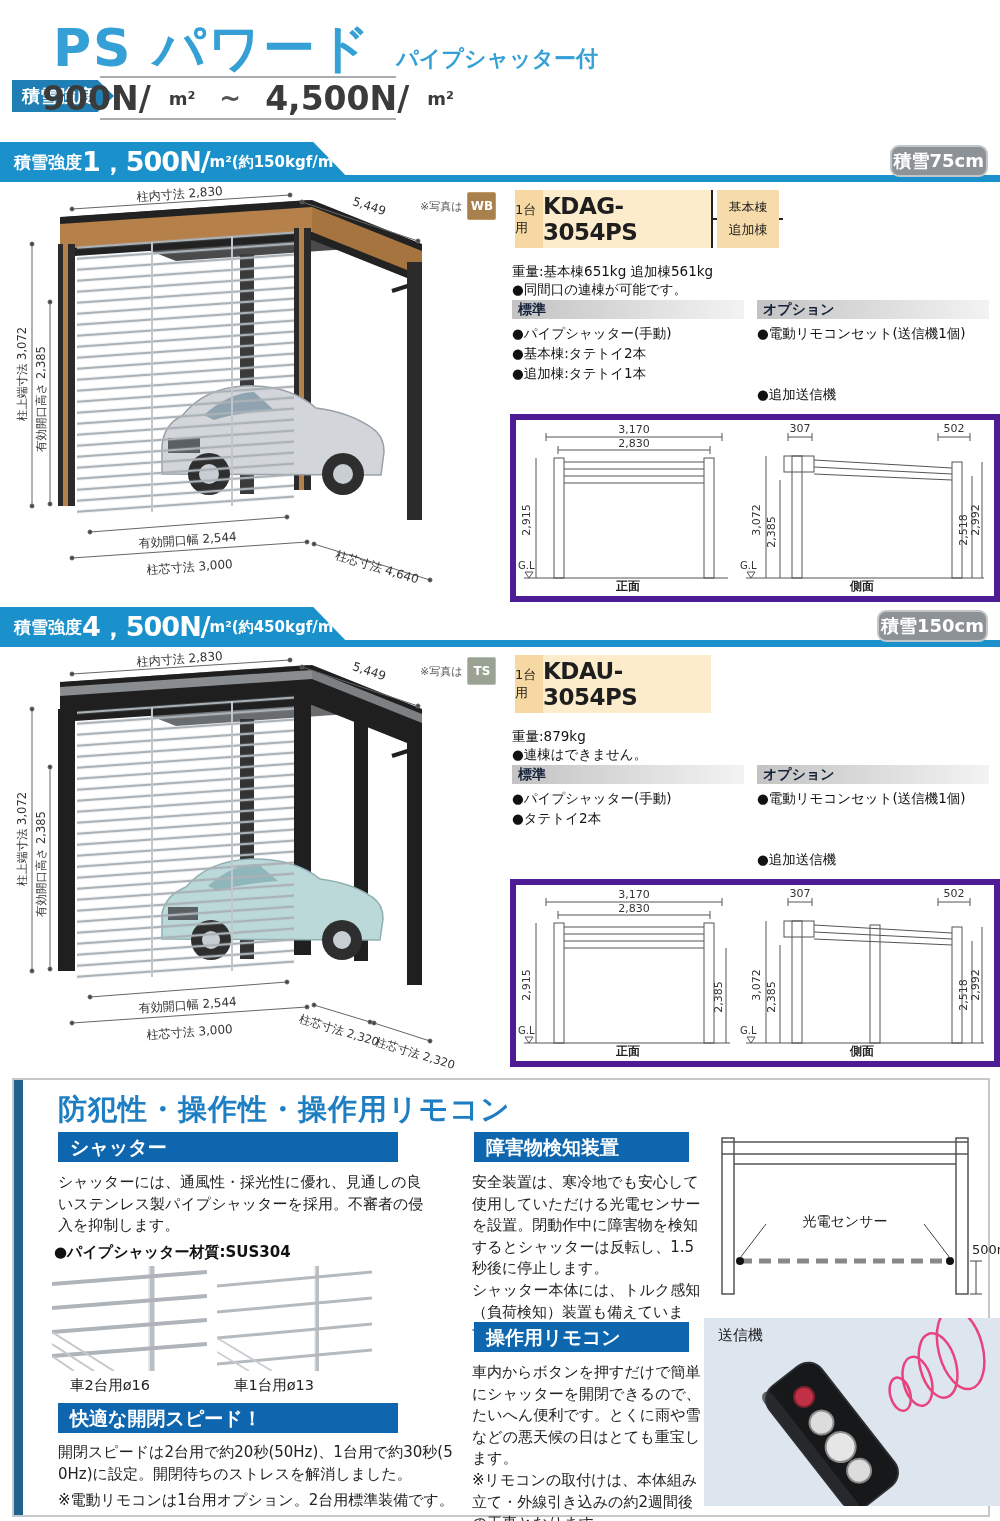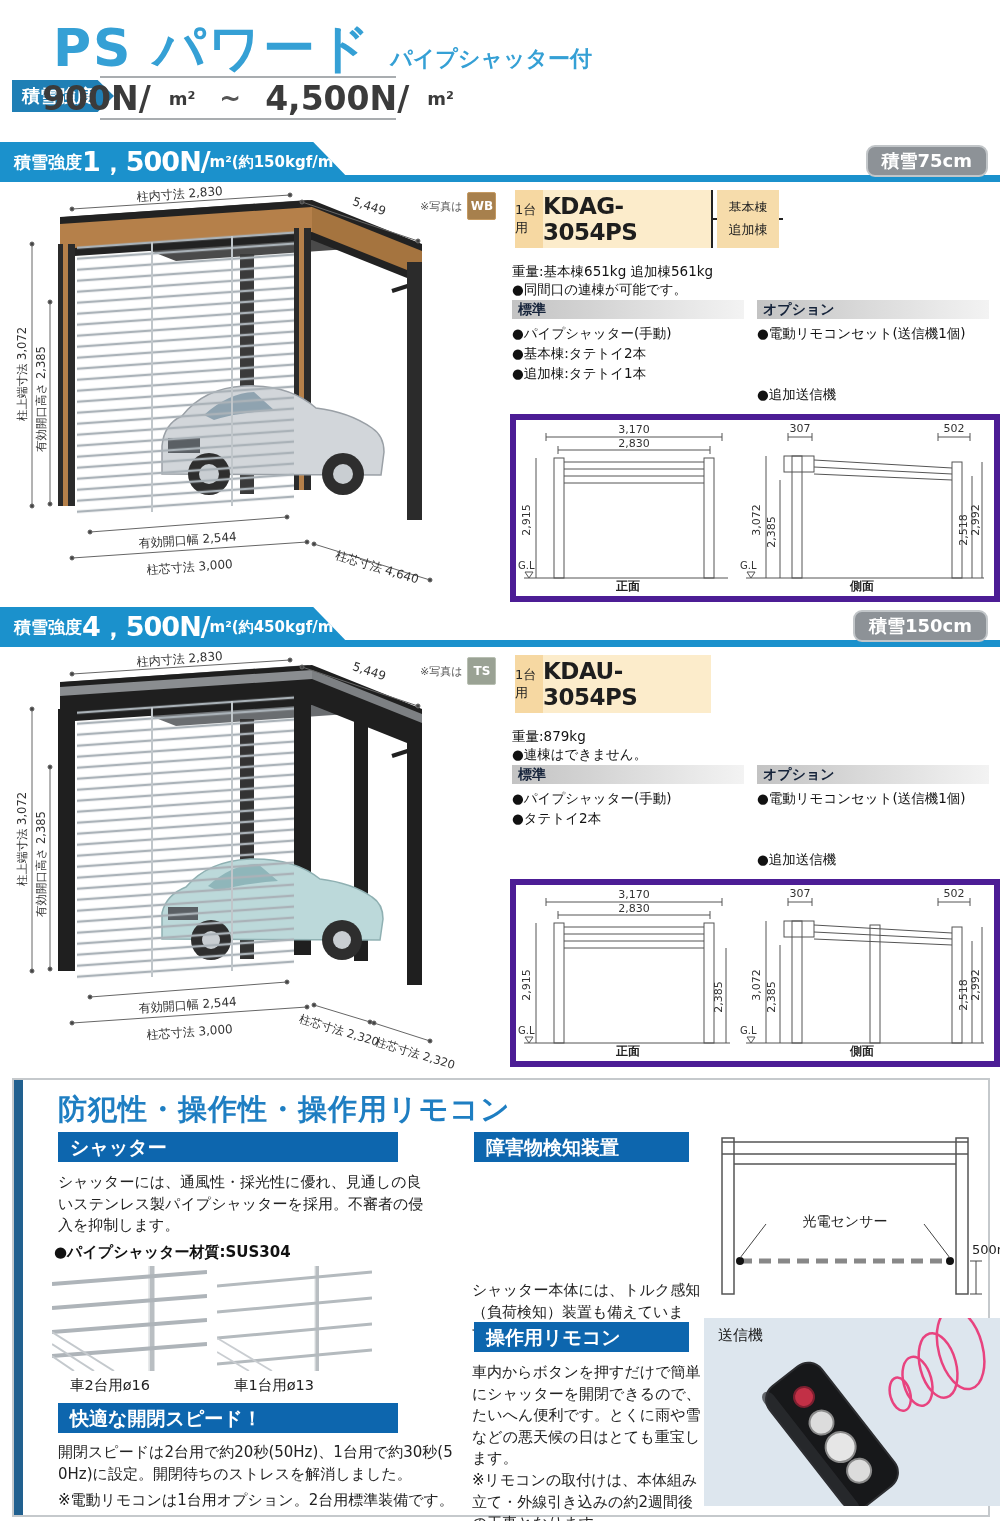--- a/index.html
+++ b/index.html
@@ -2,21 +2,21 @@
 <html><head>
 <meta charset="utf-8">
 <style>
   html,body{margin:0;padding:0;background:#fff;}
   .page{position:relative;width:1000px;height:1521px;background:#fff;overflow:hidden;
         font-family:"DejaVu Sans","Liberation Sans",sans-serif;color:#1a1a1a;}
   .abs{position:absolute;}
 
   
   .brand-title{font-size:52px;font-weight:800;color:#35a0d5;letter-spacing:2px;line-height:1;}
-  .brand-sub{font-size:22px;font-weight:800;color:#35a0d5;margin-left:18px;}
+  .brand-sub{font-size:22px;font-weight:800;color:#35a0d5;margin-left:24px;}
   .strength-badge{background:#1f7fb5;color:#fff;font-size:18px;font-weight:700;
         height:32px;line-height:32px;padding:0 20px 0 10px;
         clip-path:polygon(0 0,84% 0,100% 50%,84% 100%,0 100%);}
   .range-wrap{border-top:2px solid #a9adb0;border-bottom:2px solid #a9adb0;
         height:40px;display:flex;align-items:center;justify-content:center;gap:24px;
         color:#3b3b3b;font-weight:700;}
   .range-big{font-size:33px;}
   .range-unit{font-size:18px;margin-left:-6px;}
   .range-sep{font-size:26px;color:#555;}
 
@@ -24,21 +24,21 @@
   .section{position:absolute;left:0;width:1000px;height:465px;}
   .banner-strip{position:absolute;left:0;right:0;top:33px;height:7px;background:#1b91cc;}
   .banner-main{position:absolute;left:0;top:0;width:352px;height:40px;background:#1b91cc;
         clip-path:polygon(0 0,89% 0,100% 100%,0 100%);
         color:#fff;display:flex;align-items:center;padding-left:14px;box-sizing:border-box;}
   .banner-main .bp{font-size:17px;font-weight:700;}
   .banner-main .bv{font-size:27px;font-weight:700;letter-spacing:-1px;}
   .banner-main .bu{font-size:15px;font-weight:700;}
   .banner-main .bpr{font-size:15px;font-weight:700;}
   .snow-badge{position:absolute;right:12px;top:3px;background:#8d9297;border:2px solid #c2c6c9;
-        border-radius:9px;color:#fff;font-size:18px;font-weight:700;padding:2px 14px;}
+        border-radius:9px;color:#fff;font-size:18px;font-weight:700;padding:2px 2px;}
 
   .photo-note{font-size:11px;color:#555;}
   .photo-code{width:27px;height:26px;color:#fff;font-size:12px;font-weight:700;
         display:flex;align-items:center;justify-content:center;border-radius:2px;}
   .code-wb{background:#a7804d;border:1px solid #c59a62;}
   .code-ts{background:#9aa294;border:1px solid #b8bfb2;}
 
   
   .pbox{display:flex;align-items:stretch;}
   .pcell-cap{width:28px;background:#f6d8a2;display:flex;align-items:center;justify-content:center;
@@ -445,20 +445,21 @@
       <line x1="0" y1="86" x2="32" y2="105" stroke="#c9cdd1" stroke-width="1.8"></line>
     </svg>
     <div class="abs pipe-label" style="left:56px;top:296px;">車2台用ø16</div>
     <div class="abs pipe-label" style="left:220px;top:296px;">車1台用ø13</div>
 
     <div class="abs f-header" style="left:44px;top:323px;width:340px;">快適な開閉スピード！</div>
     <div class="abs f-body" style="left:44px;top:362px;width:395px;">開閉スピードは2台用で約20秒(50Hz)、1台用で約30秒(50Hz)に設定。開閉待ちのストレスを解消しました。</div>
     <div class="abs f-body" style="left:44px;top:410px;width:400px;">※電動リモコンは1台用オプション。2台用標準装備です。</div>
 
     <div class="abs f-header" style="left:460px;top:52px;width:215px;">障害物検知装置</div>
+    <div class="abs f-body" style="left:458px;top:92px;width:234px;">安全装置は、寒冷地でも安心して使用していただける光電センサーを設置。閉動作中に障害物を検知するとシャッターは反転し、1.5秒後に停止します。</div>
     <div class="abs f-body" style="left:458px;top:200px;width:234px;">シャッター本体には、トルク感知（負荷検知）装置も備えています。</div>
 
     <svg class="abs" style="left:690px;top:46px;" width="298" height="180" viewBox="0 0 298 180">
       <g stroke="#555" stroke-width="1.5" fill="none">
         <rect x="18" y="12" width="12" height="156"></rect>
           <rect x="252" y="12" width="12" height="156"></rect>
         <line x1="18" y1="16" x2="264" y2="16"></line>
           <line x1="18" y1="28" x2="264" y2="28"></line>
           <line x1="30" y1="38" x2="252" y2="38"></line>
       </g>

